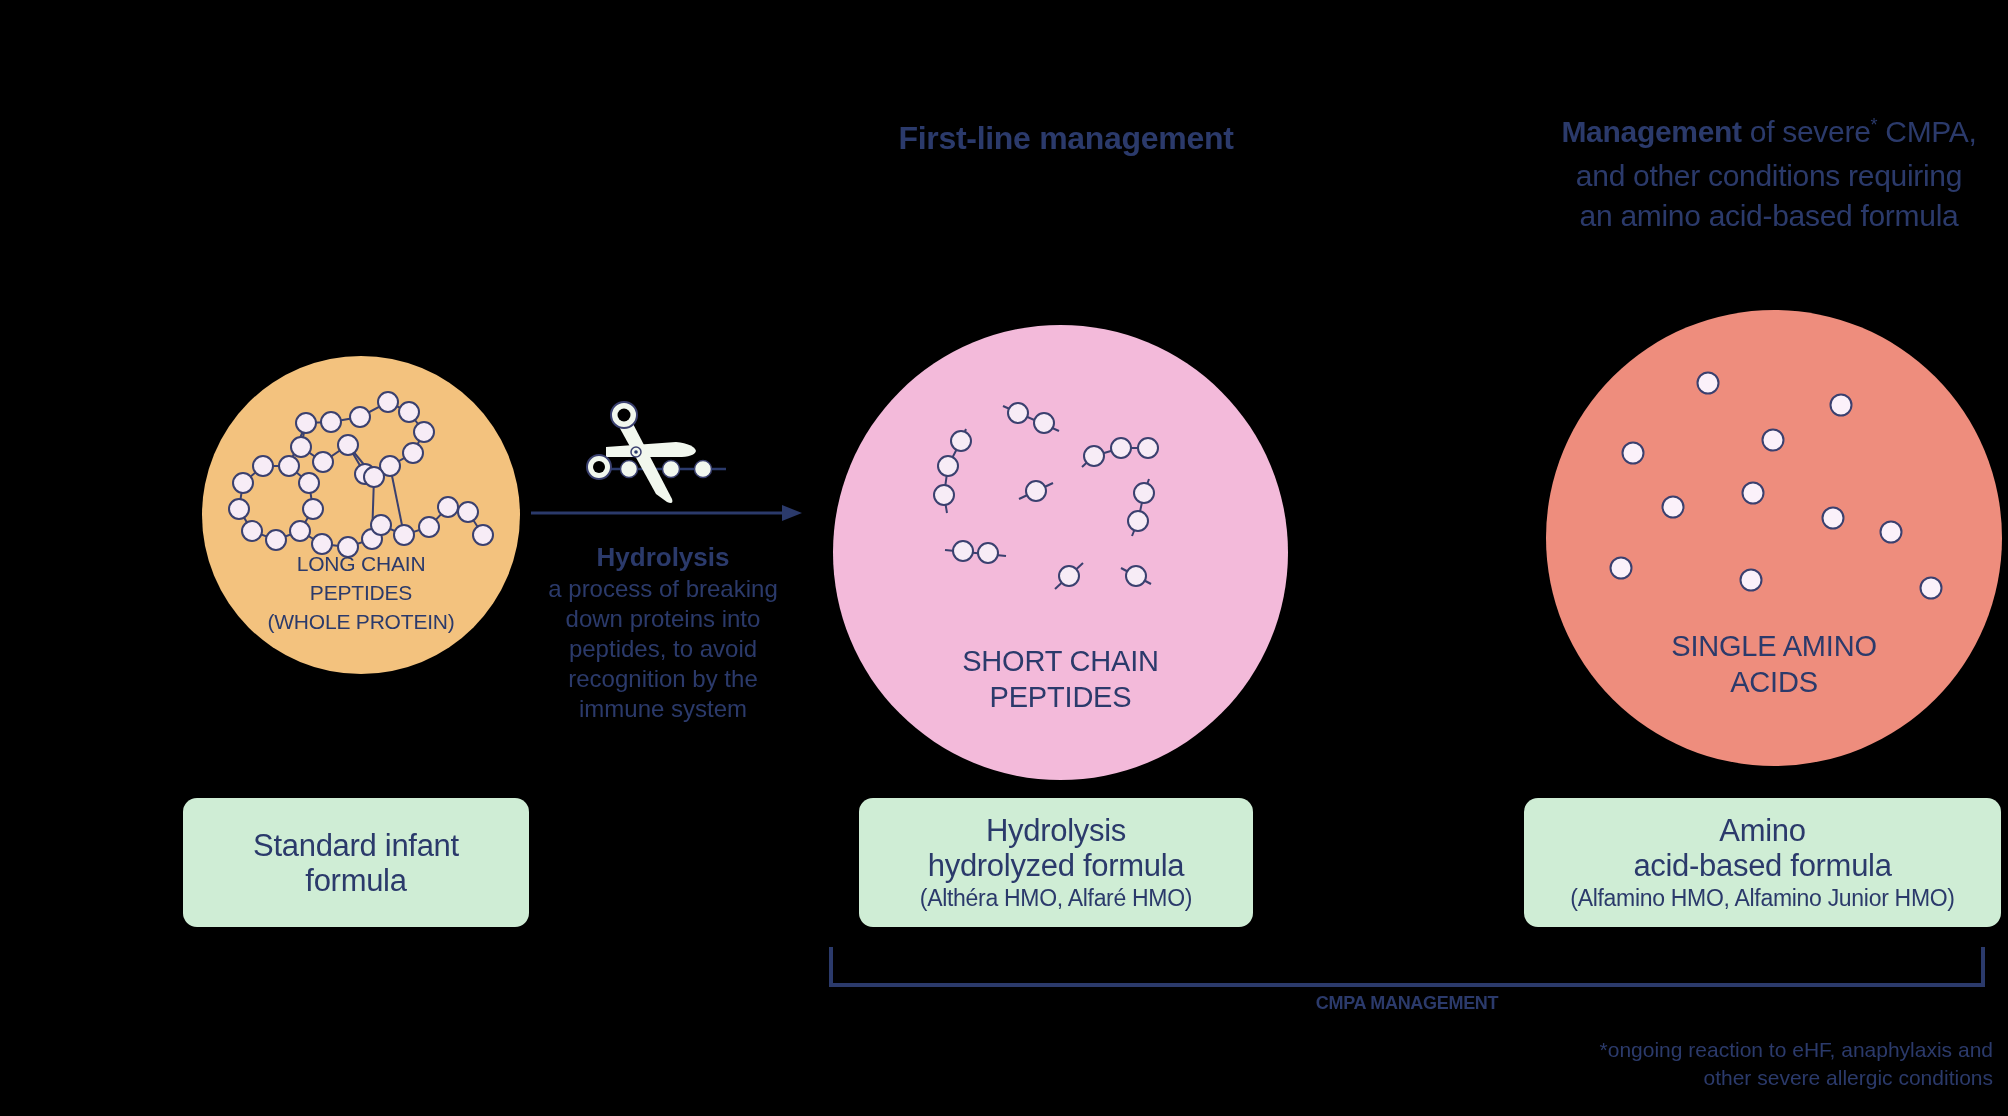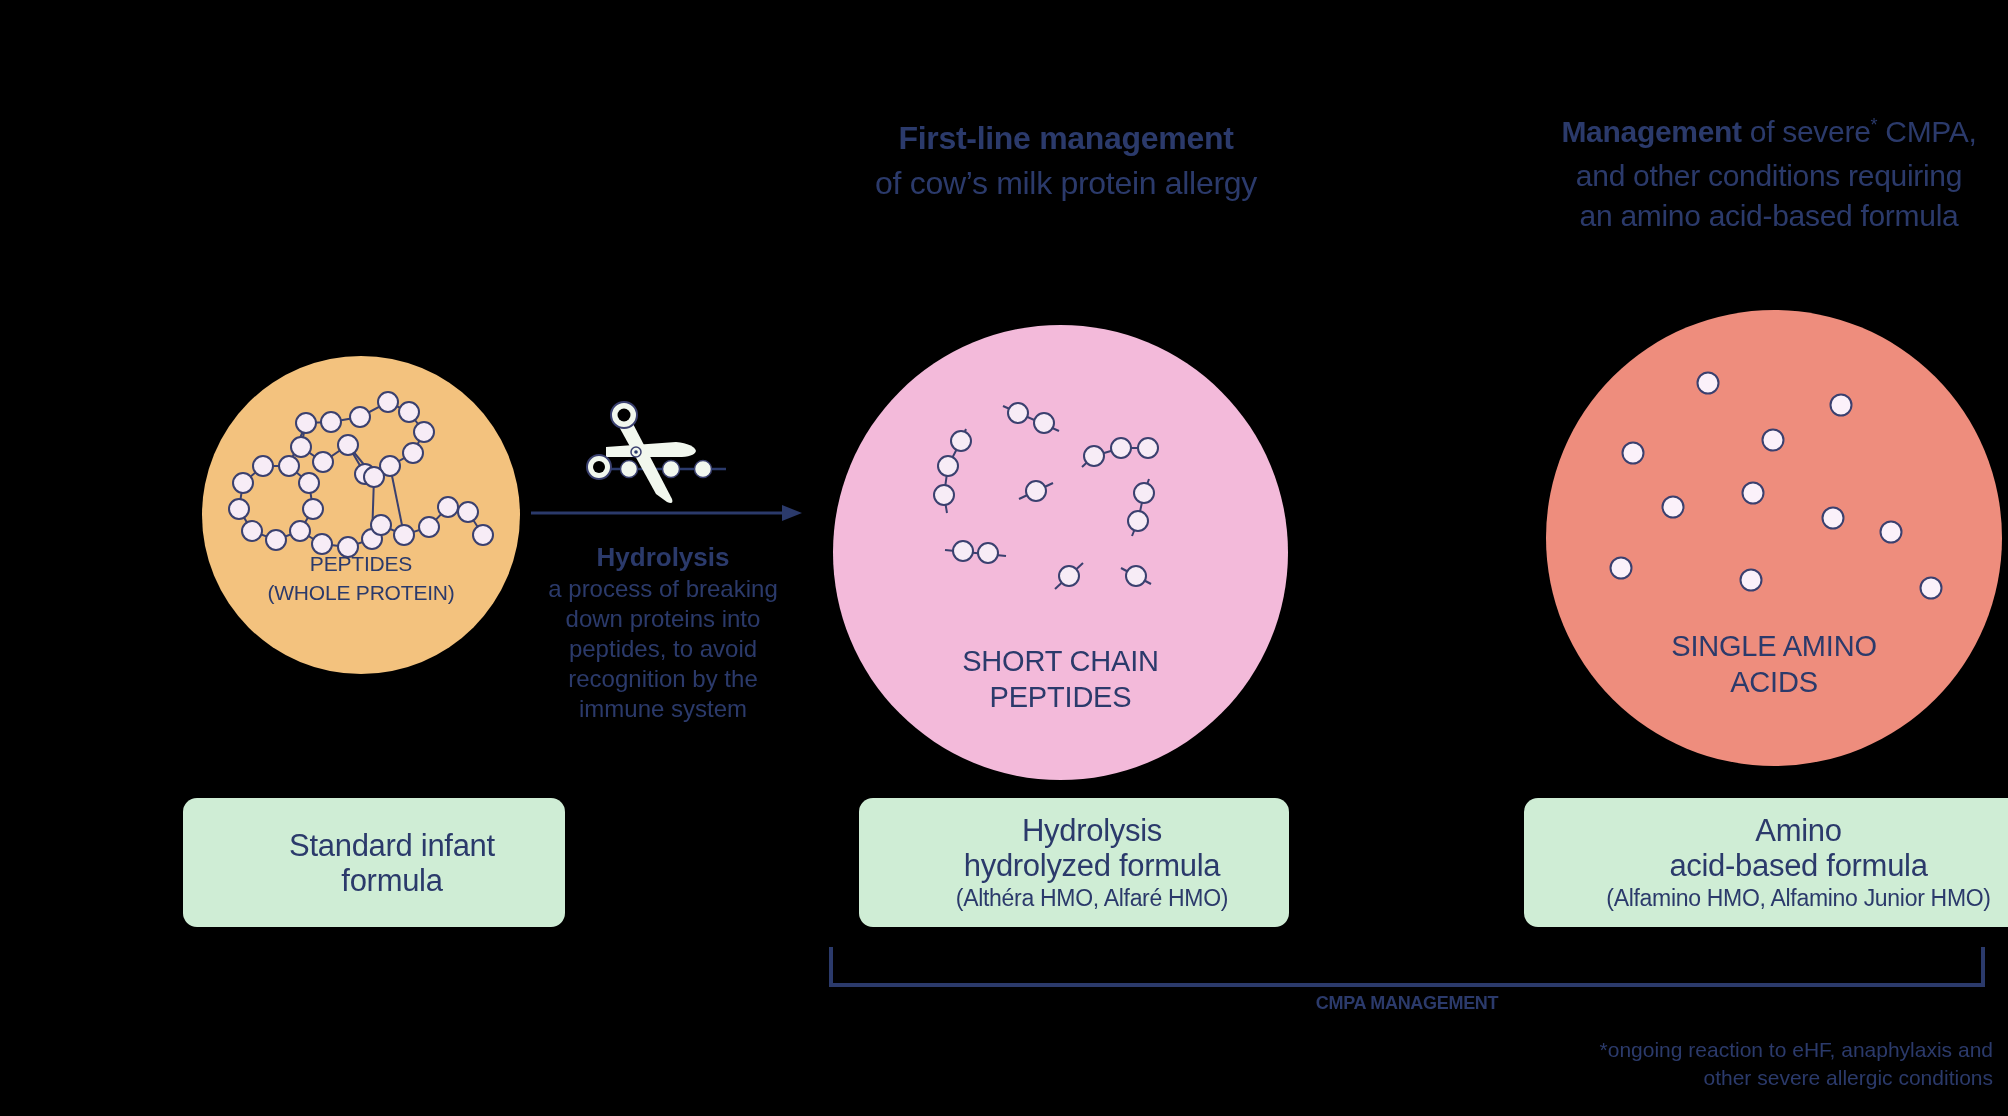--- a/index.html
+++ b/index.html
@@ -33,21 +33,21 @@
 
   .circ-label{position:absolute;left:0;width:100%;text-align:center;color:var(--navy);}
   .lbl-left{top:193px;font-size:21px;line-height:29px;letter-spacing:-0.2px;}
   .lbl-big{top:318px;font-size:29px;line-height:36px;letter-spacing:-0.2px;}
 
   .hydro{left:470px;top:541px;width:314px;text-align:center;}
   .hydro .t{font-weight:bold;font-size:26px;line-height:33px;}
   .hydro .b{font-size:24px;line-height:30px;}
 
   .gbox{background:var(--green);border-radius:14px;display:flex;flex-direction:column;
-        align-items:center;justify-content:center;text-align:center;padding-left:36px;}
+        align-items:center;justify-content:center;text-align:center;}
   .gbox .main{font-size:31px;line-height:35px;letter-spacing:-0.3px;}
   .gbox .sub{font-size:23px;line-height:30px;letter-spacing:-0.3px;}
   .gbox-left{left:147px;top:798px;width:346px;height:129px;}
   .gbox-mid{left:823px;top:798px;width:394px;height:129px;}
   .gbox-right{left:1488px;top:798px;width:477px;height:129px;}
 
   .bracket{left:793px;top:947px;width:1148px;height:36px;
            border-left:4px solid var(--navy);border-right:4px solid var(--navy);
            border-bottom:4px solid var(--navy);}
   .bracket-label{left:1171px;top:993px;width:400px;text-align:center;
@@ -55,21 +55,20 @@
 
   .footnote{right:51px;top:1036px;width:600px;text-align:right;font-size:21px;line-height:28px;}
 </style>
 </head>
 <body>
 
 <div class="stage">
 
   <div class="abs center hdr-mid">
     <div class="bold">First-line management</div>
-    <div>of cow’s milk protein allergy</div>
   </div>
 
   <div class="abs center hdr-right">
     <div><span class="bold">Management</span><span> of severe</span><span class="sup-star">*</span><span> CMPA,</span></div>
     <div>and other conditions requiring</div>
     <div>an amino acid-based formula</div>
   </div>
 
   <div class="abs circle circle-left">
     <svg width="318" height="318" viewBox="0 0 318 318">
@@ -109,20 +108,21 @@
           <circle cx="170" cy="183" r="10"></circle>
         <circle cx="179" cy="169" r="10"></circle>
           <circle cx="202" cy="179" r="10"></circle>
           <circle cx="227" cy="171" r="10"></circle>
         <circle cx="246" cy="151" r="10"></circle>
           <circle cx="266" cy="156" r="10"></circle>
           <circle cx="281" cy="179" r="10"></circle>
       </g>
     </svg>
     <div class="circ-label lbl-left">
+      <div>LONG CHAIN</div>
       <div>PEPTIDES</div>
       <div>(WHOLE PROTEIN)</div>
     </div>
   </div>
 
   <svg class="abs" style="left:490px;top:395px;" width="280" height="130" viewBox="0 0 280 130">
 
     <line x1="83" y1="74" x2="200" y2="74" stroke="#2B3A6B" stroke-width="2.5"></line>
     <g fill="#F1F7EE" stroke="#3A406F" stroke-width="1.5">
       <circle cx="103" cy="74" r="8.5"></circle>

